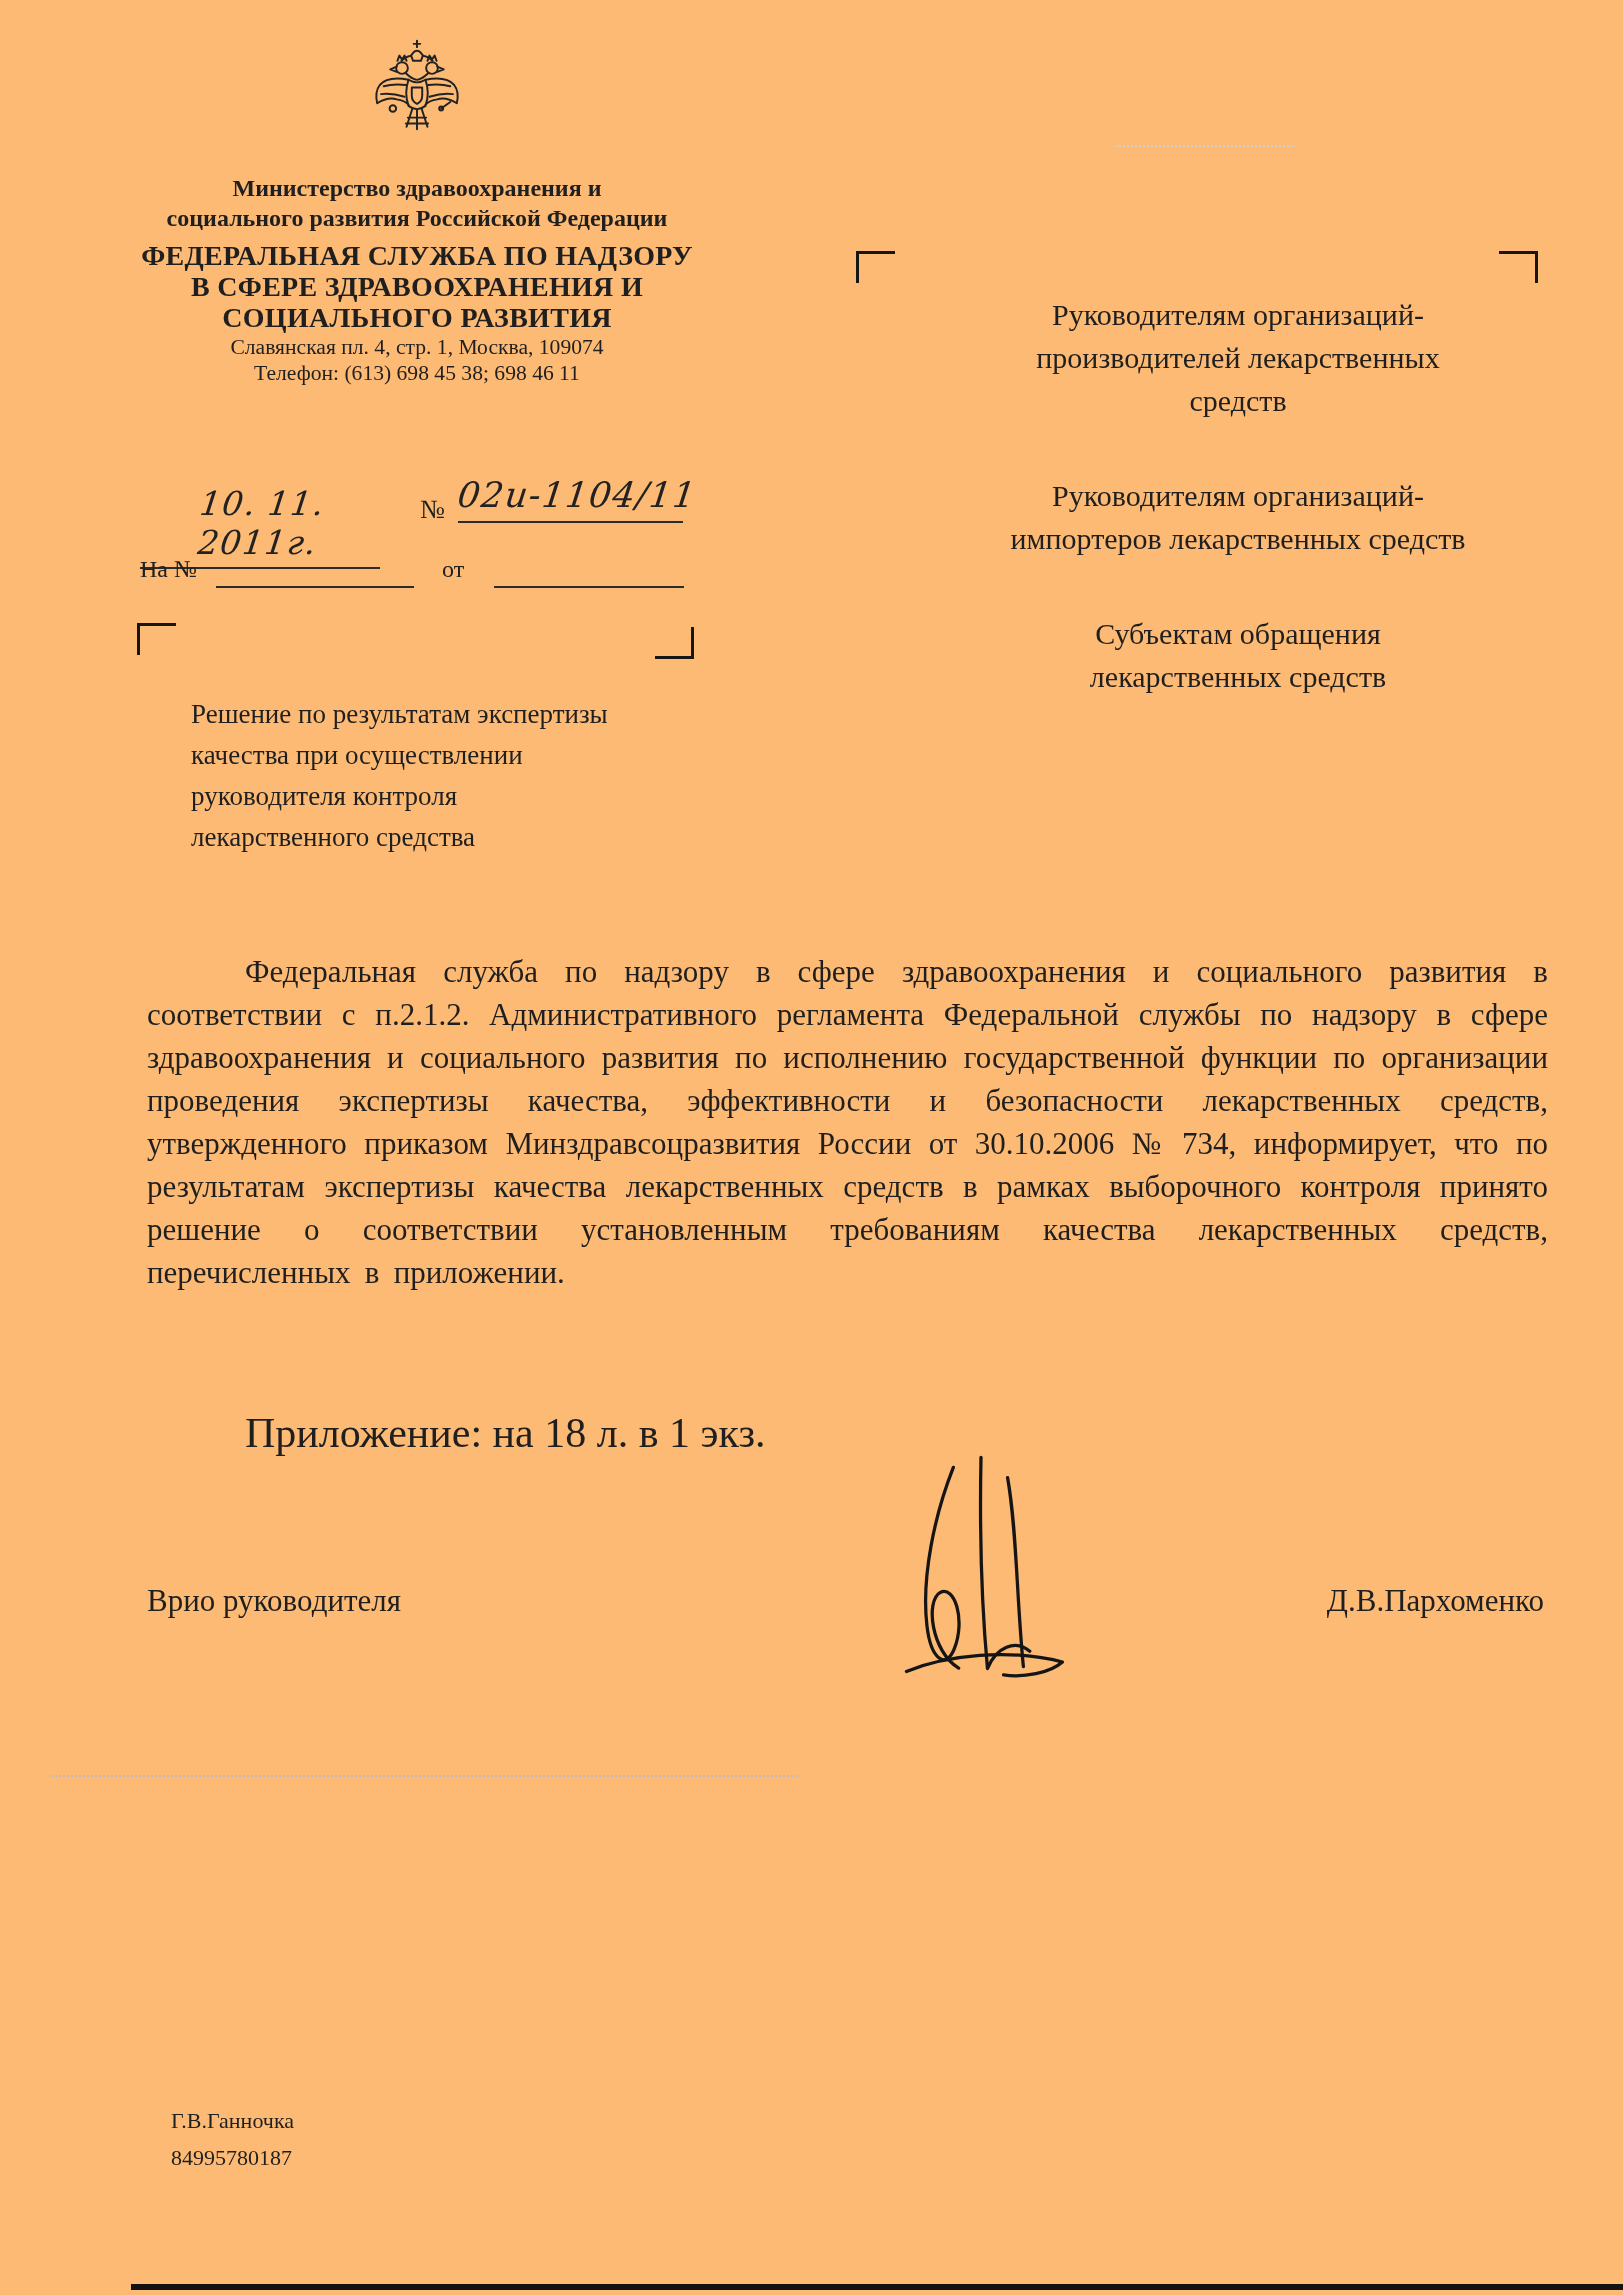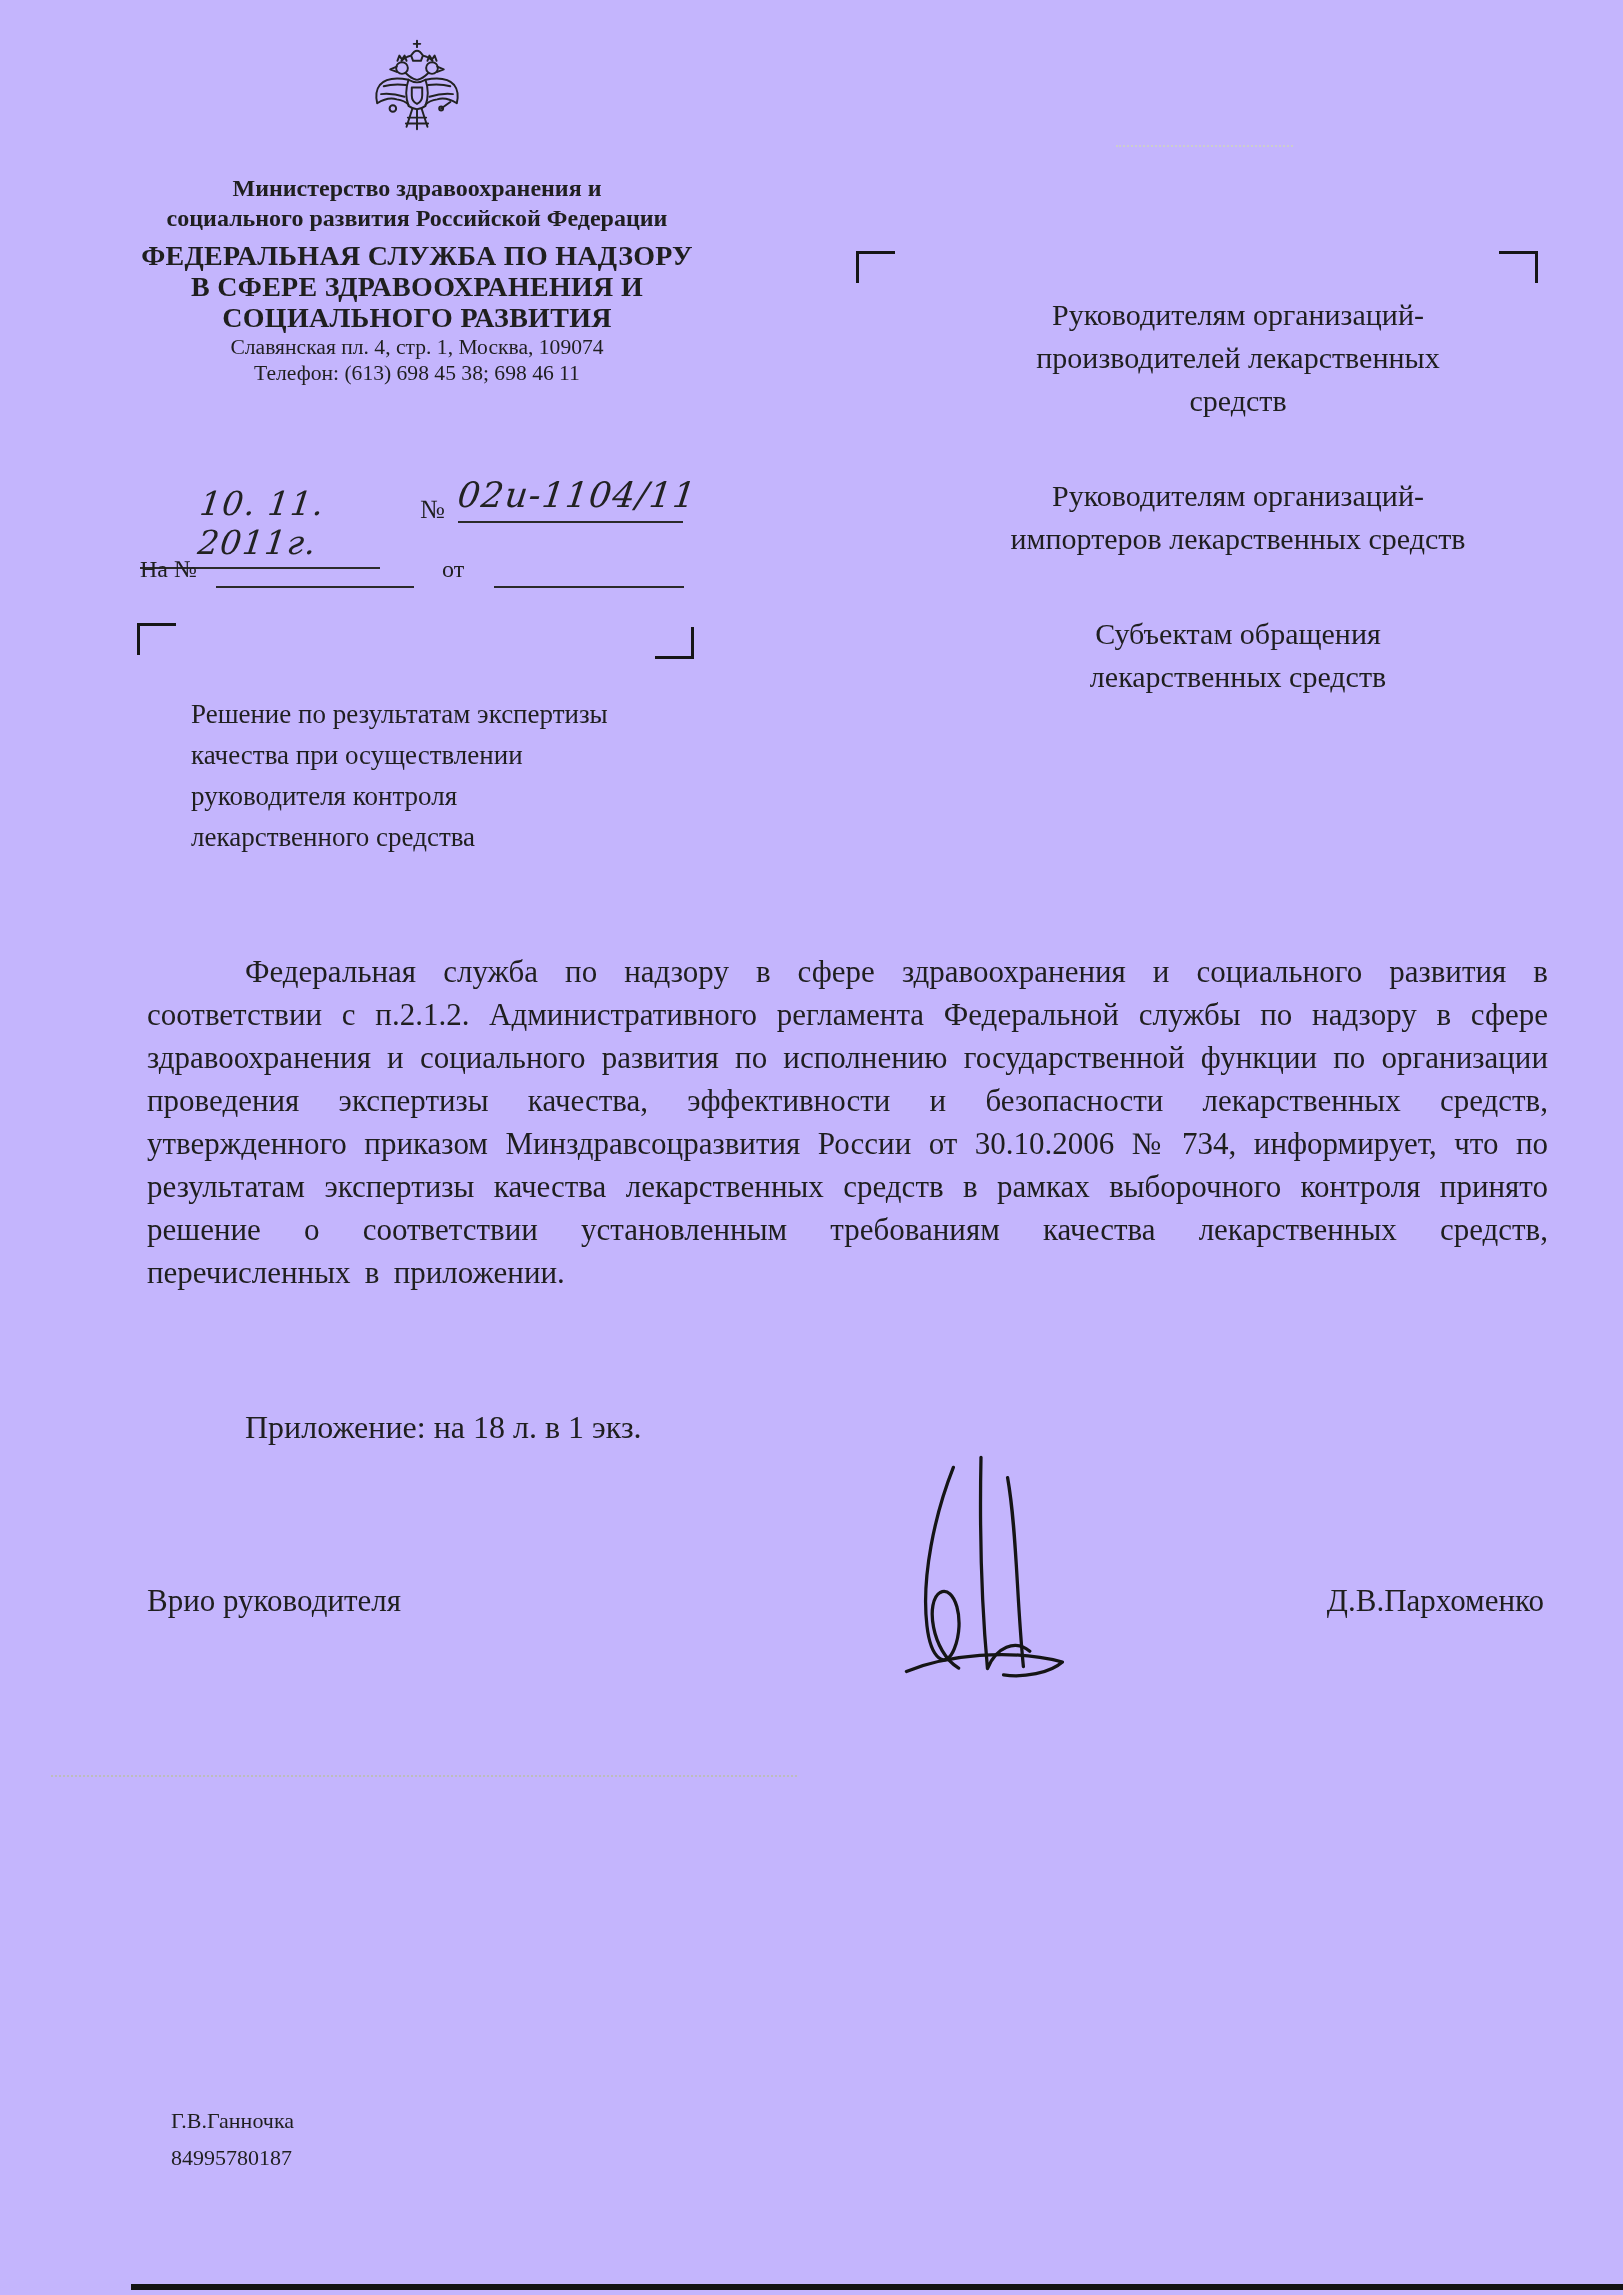--- a/index.html
+++ b/index.html
@@ -1,20 +1,20 @@
 <!DOCTYPE html>
 <html style="font-size:10.5px"><head>
 <meta charset="utf-8">
 <style>
   html,body { margin:0; padding:0; background:#e8e8e8; }
   .page {
     position:relative;
     width:1623px; height:2295px;
     margin:0 auto;
-    background:#c4b5fd;
+    background:#fdba74;
     font-family:"Liberation Serif", serif;
     color:#1f1f1f;
     overflow:hidden;
   }
 
   
   .letterhead {
     position:absolute; left:121px; top:38px; width:592px;
     text-align:center;
   }
@@ -74,21 +74,21 @@
 
   
   .body-text {
     position:absolute; left:147px; top:950px; width:1401px;
     font-size:31px; line-height:43px;
     text-align:justify; text-indent:98px;
     word-spacing:6.5px;
   }
   .attachment {
     position:absolute; left:245px; top:1409px;
-    font-size:32px;
+    font-size:42px;
   }
 
   
   .sign-position { position:absolute; left:147px; top:1583px; font-size:31px; }
   .sign-name { position:absolute; left:1217px; top:1583px; width:327px; text-align:right; font-size:31px; }
   .signature-svg { position:absolute; left:861px; top:1450px; }
 
   
   .footer {
     position:absolute; left:145px; top:2102px;

